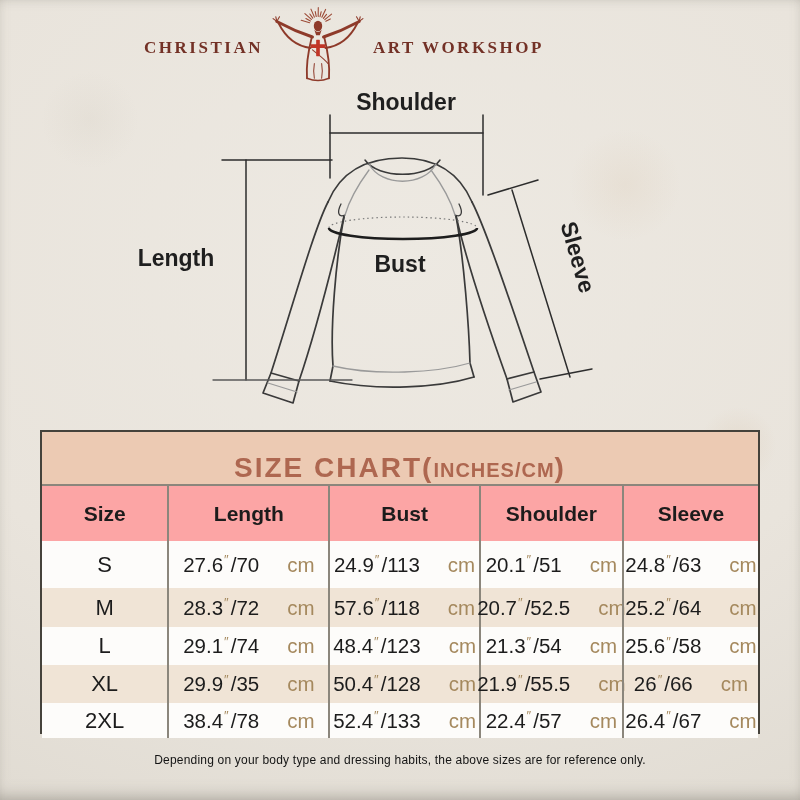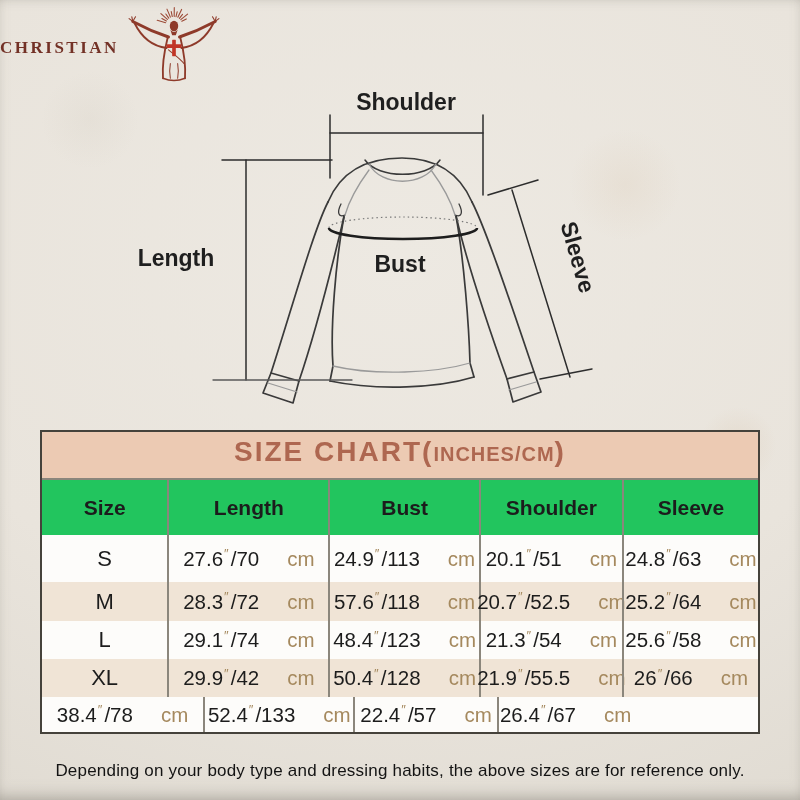--- a/index.html
+++ b/index.html
@@ -17,21 +17,21 @@
     content:"";position:absolute;inset:0;pointer-events:none;
     background:
       radial-gradient(circle 80px at 625px 185px, rgba(196,160,118,.10), transparent 70%),
       radial-gradient(circle 55px at 738px 445px, rgba(196,160,118,.14), transparent 70%),
       radial-gradient(circle 70px at 90px 120px, rgba(170,160,140,.08), transparent 70%),
       radial-gradient(circle 110px at 170px 645px, rgba(170,160,140,.09), transparent 70%);
   }
   
   .brand{
     position:absolute;top:6px;left:0;width:688px;height:84px;
-    display:flex;align-items:center;
+    display:flex;align-items:center;justify-content:center;
   }
   .brand-text{
     font-family:"Liberation Serif", serif;font-weight:bold;font-size:17px;
     letter-spacing:2.5px;color:#733126;white-space:nowrap;
   }
   .brand-logo{flex:0 0 auto;}
   
   .diagram{position:absolute;top:85px;left:0;width:800px;height:350px;}
   .diagram svg{display:block;}
   .diagram text{
@@ -40,46 +40,46 @@
   }
   
   .chart{
     position:absolute;left:40px;top:430px;width:720px;height:304px;
     box-sizing:border-box;border:2px solid #45423b;background:#fdfcfa;
     display:flex;flex-direction:column;
   }
   .title-band{
     flex:0 0 48px;background:#eccab3;border-bottom:2px solid #8b867c;
     box-sizing:border-box;display:flex;align-items:baseline;justify-content:center;
-    color:#ae6750;padding-top:4px;
+    color:#ae6750;padding-top:20px;
   }
   .t-big{font-size:28px;font-weight:bold;letter-spacing:2px;}
   .t-small{font-size:20px;font-weight:bold;letter-spacing:1px;}
-  .thead{flex:0 0 55px;background:#22c55e;display:flex;}
+  .thead{flex:0 0 55px;background:#fca5a5;display:flex;}
   .thead .cell{font-weight:bold;font-size:21px;}
   .rows{flex:1 1 auto;display:flex;flex-direction:column;}
   .trow{display:flex;flex:0 0 38px;}
   .trow:first-child{flex-basis:47px;}
   .trow:nth-child(2){flex-basis:39px;}
   .trow:last-child{flex-basis:35px;}
   .trow.white{background:#fdfcfa;}
   .trow.beige{background:#f0e4d6;}
   .cell{
     box-sizing:border-box;display:flex;align-items:center;justify-content:center;
     font-size:20.5px;color:#1c1c1c;white-space:nowrap;
   }
   .cell + .cell{border-left:2px solid #8b867c;}
   .c0{width:17.5%;} .c1{width:22.5%;} .c2{width:21%;} .c3{width:20%;} .c4{width:19%;}
   .size-cell{font-size:22px;}
   .tan{color:#a5895e;margin-left:28px;}
   .mark{font-size:13px;position:relative;top:-5px;margin:0 2px 0 1px;}
   
   .note{
     position:absolute;left:0;top:753px;width:800px;text-align:center;
-    font-size:17px;color:#141414;letter-spacing:.2px;margin-top:8px;
+    font-size:12px;color:#141414;letter-spacing:.2px;
   }
 </style>
 </head>
 <body>
 
 <div class="canvas">
 
   <header class="brand">
     <span class="brand-text">CHRISTIAN</span>
     <svg class="brand-logo" width="110" height="84" viewBox="0 0 120 90">
@@ -110,20 +110,21 @@
         <path d="M 67 34 C 71 50 73 64 72 78" stroke-width="2"></path>
         <path d="M 48 78 Q 60 83 72 78" stroke-width="1.5"></path>
         <path d="M 54 47 C 60 52 66 56 71 62" stroke-width="1.1"></path>
         <path d="M 56 62 C 55 68 55 73 56 78 M 64 62 C 65 68 65 73 64 78" stroke-width="1.1"></path>
       </g>
       <g fill="#c13526">
         <rect x="58" y="36" width="4" height="18" rx="0.5"></rect>
         <rect x="52" y="41" width="16" height="4" rx="0.5"></rect>
       </g>
     </svg>
+    <span class="brand-text">ART WORKSHOP</span>
   </header>
 
   <div class="diagram">
     <svg width="800" height="350" viewBox="0 0 800 350">
 
       <g stroke="#3a3a3a" stroke-width="1.7" fill="none" stroke-linecap="round" stroke-linejoin="round">
         <path d="M 328 117 C 340 88 365 73 402 73 C 436 73 459 87 472 117"></path>
         <path d="M 365 75 C 378 94 427 94 440 75" stroke-width="1.5"></path>
         <path d="M 328 117 C 314 144 292 223 271 288"></path>
         <path d="M 344 132 C 333 178 314 252 299 296"></path>
@@ -274,21 +275,21 @@
             <span>58</span>
             <span class="tan">cm</span>
           </div>
         </div>
         <div class="trow beige">
           <div class="cell c0 size-cell">XL</div>
           <div class="cell c1">
             <span>29.9</span>
             <span class="tan mark">″</span>
             <span>/</span>
-            <span>42</span>
+            <span>35</span>
             <span class="tan">cm</span>
           </div>
           <div class="cell c2">
             <span>50.4</span>
             <span class="tan mark">″</span>
             <span>/</span>
             <span>128</span>
             <span class="tan">cm</span>
           </div>
           <div class="cell c3">
@@ -300,20 +301,21 @@
           </div>
           <div class="cell c4">
             <span>26</span>
             <span class="tan mark">″</span>
             <span>/</span>
             <span>66</span>
             <span class="tan">cm</span>
           </div>
         </div>
         <div class="trow white">
+          <div class="cell c0 size-cell">2XL</div>
           <div class="cell c1">
             <span>38.4</span>
             <span class="tan mark">″</span>
             <span>/</span>
             <span>78</span>
             <span class="tan">cm</span>
           </div>
           <div class="cell c2">
             <span>52.4</span>
             <span class="tan mark">″</span>

